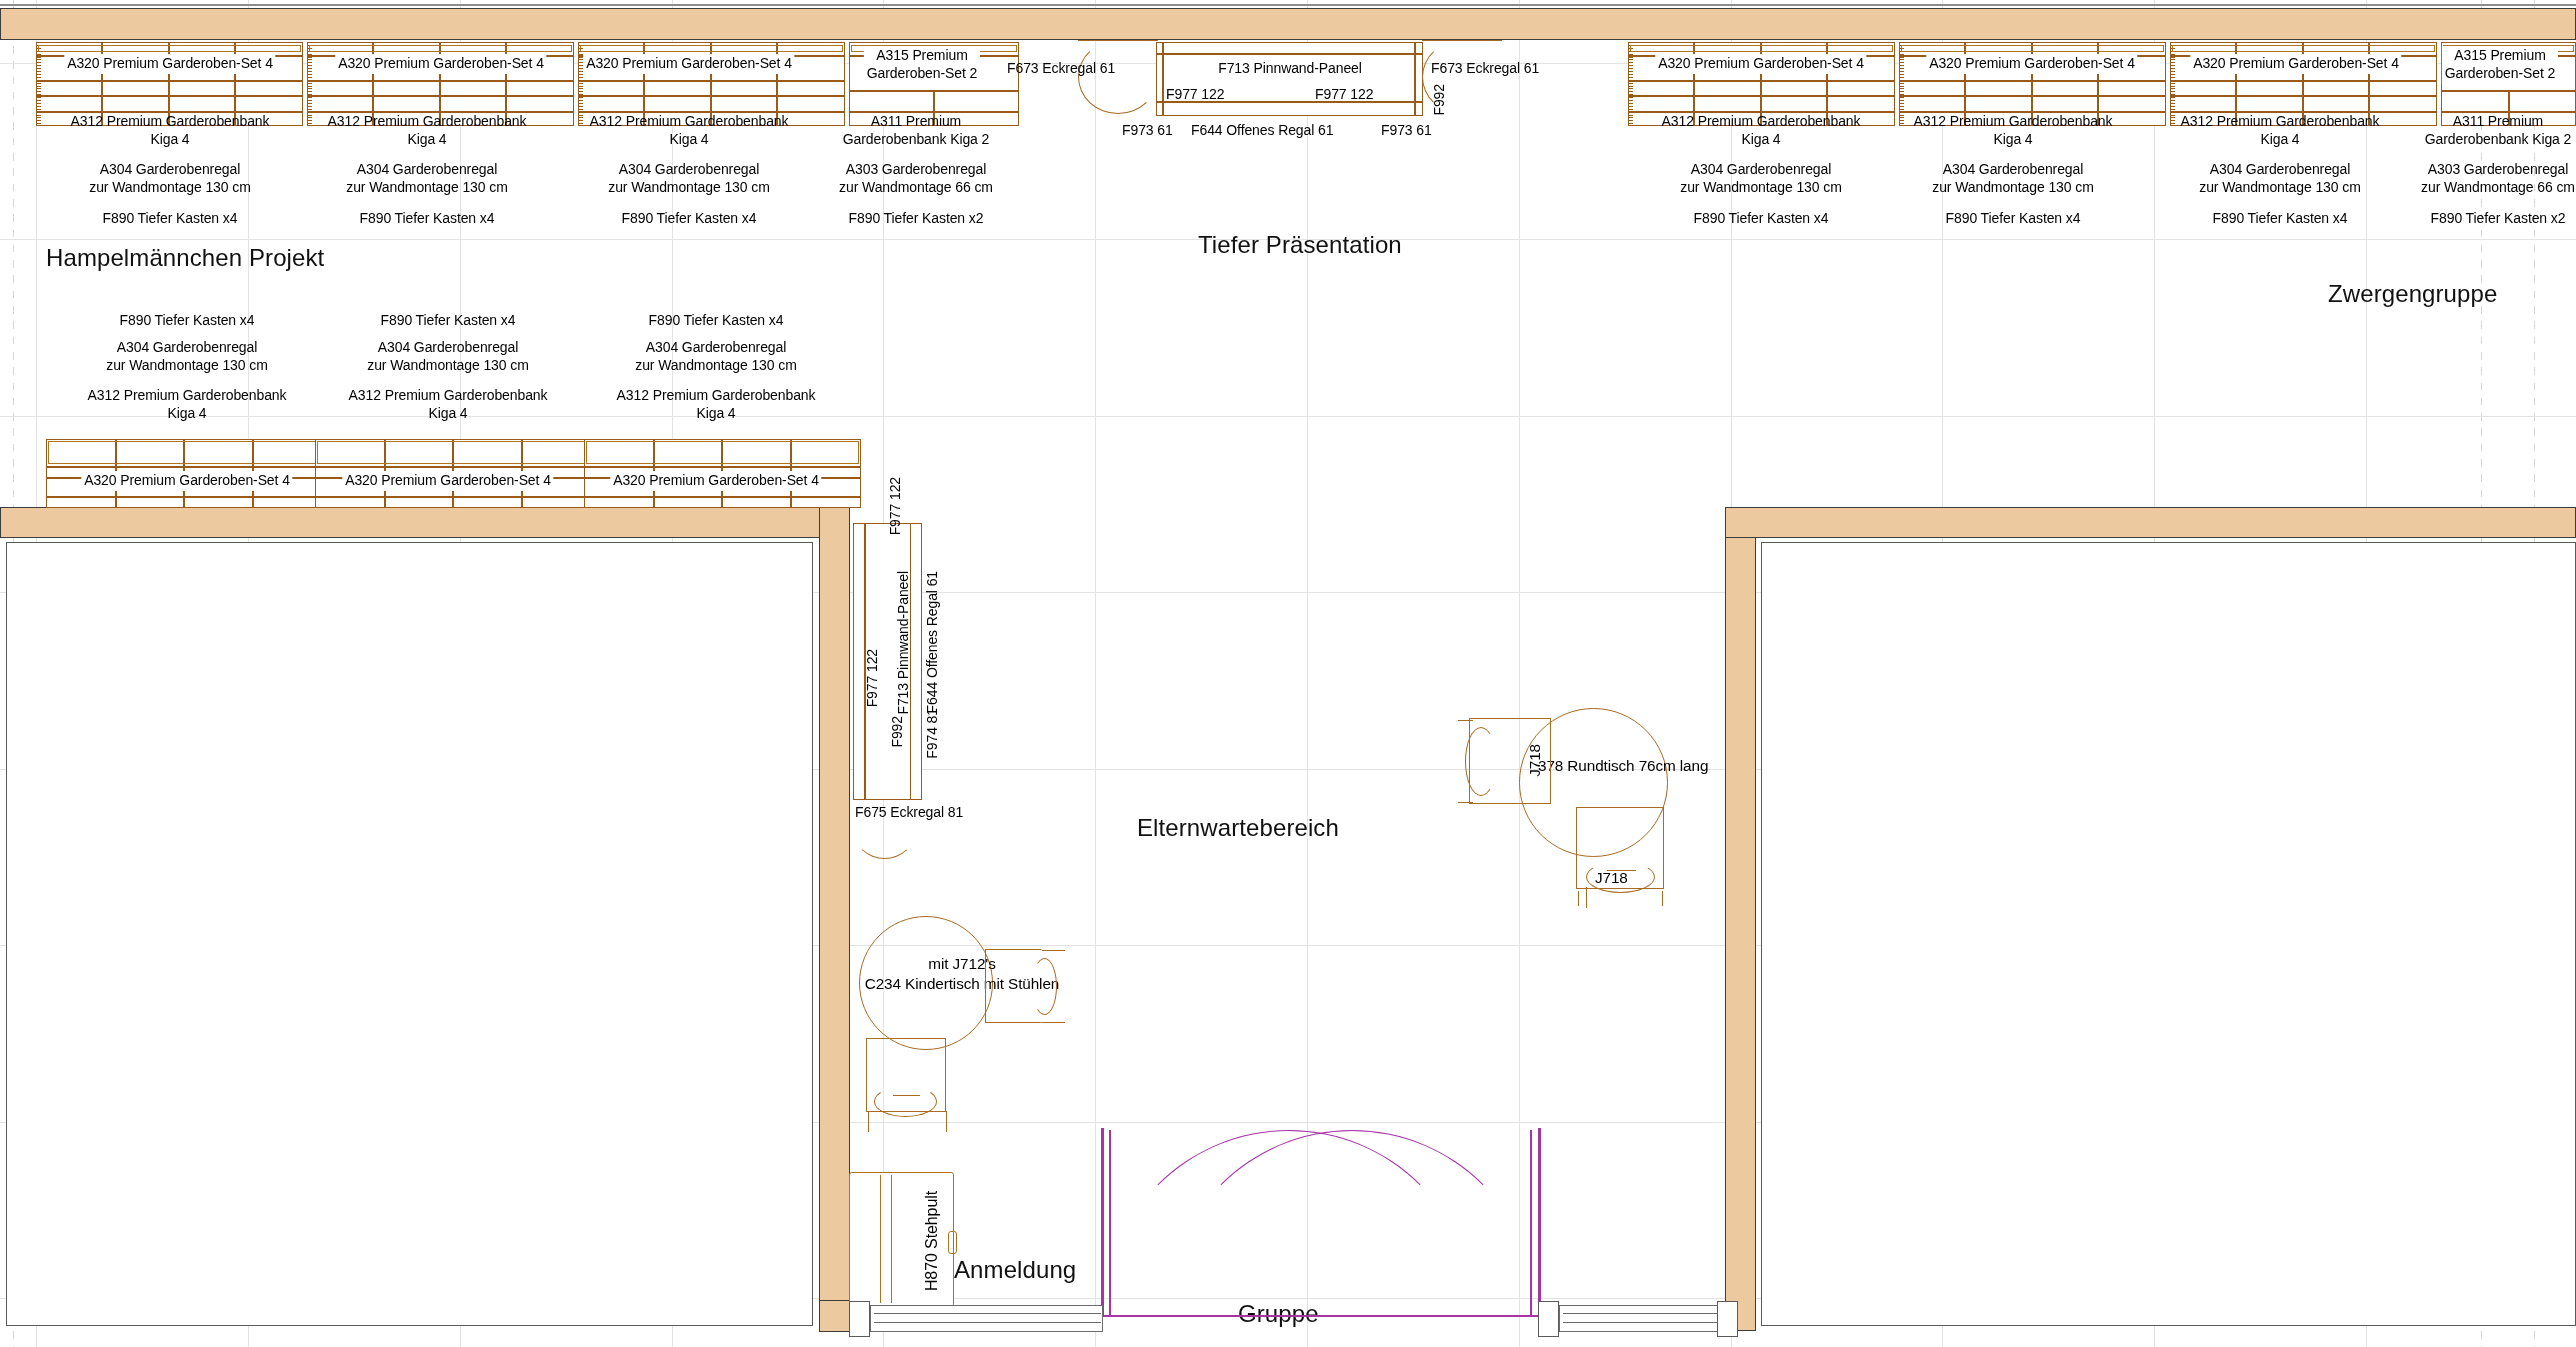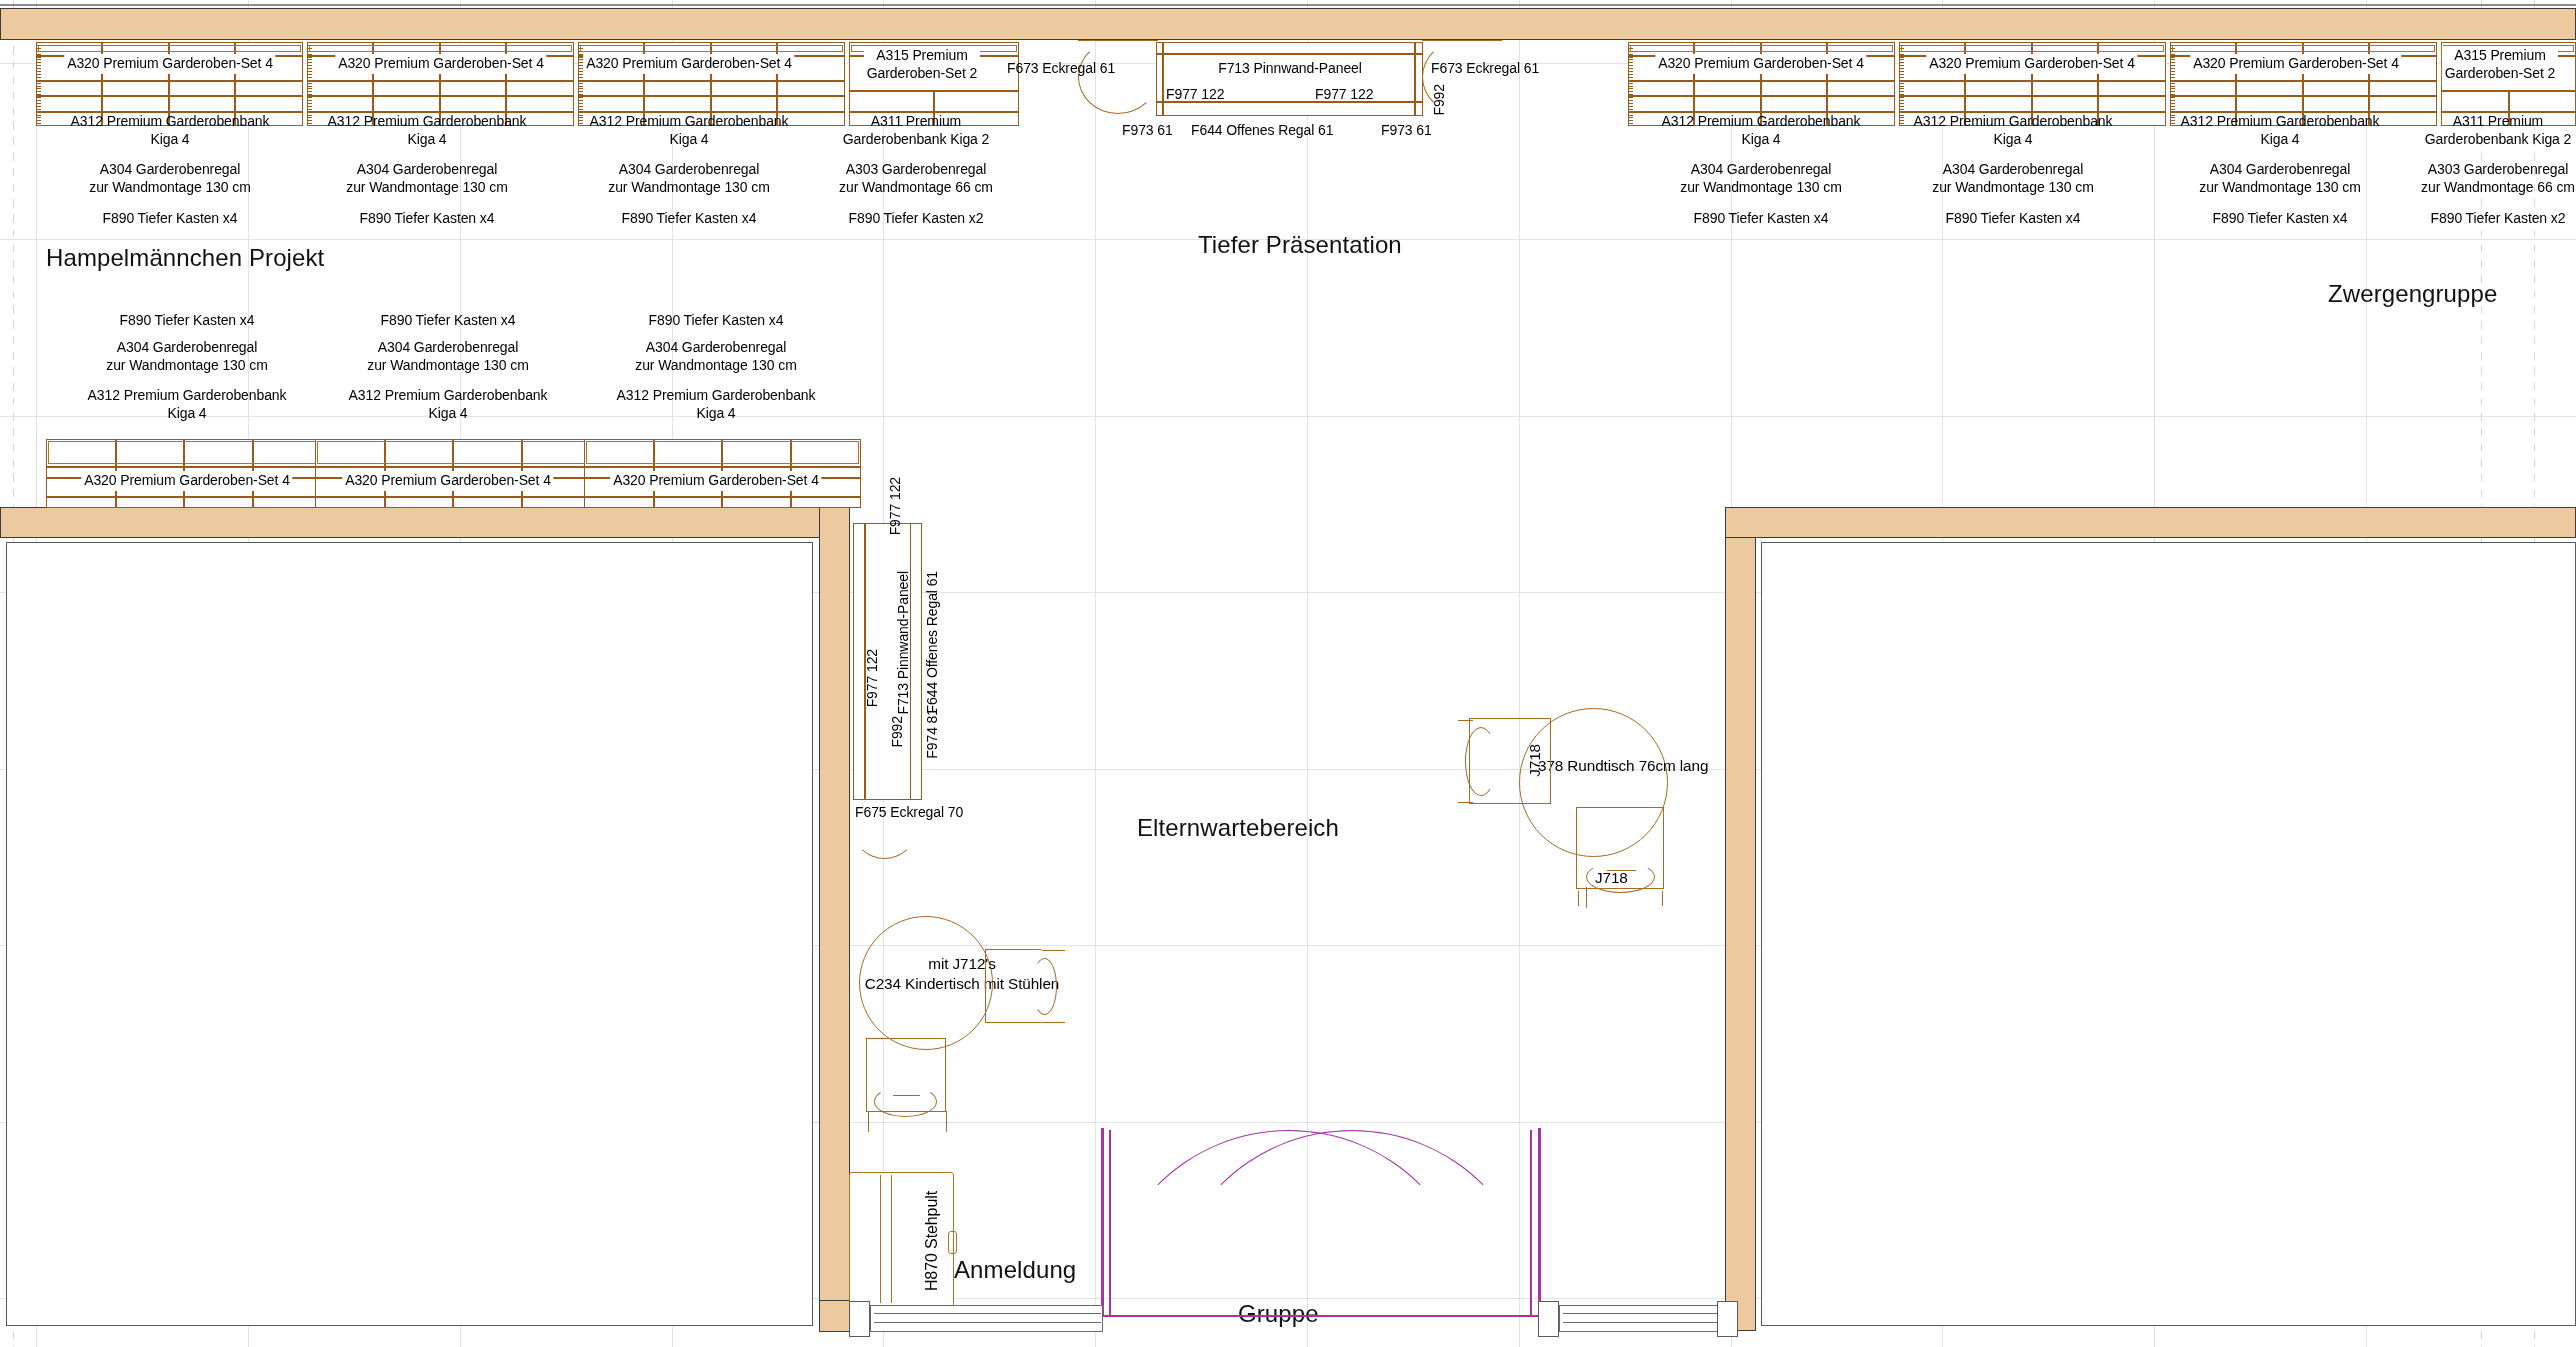--- a/index.html
+++ b/index.html
@@ -389,21 +389,21 @@
   </div>
   <div class="archarc" style="left:853px;top:800px;width:63px;height:59px;
               border-color:transparent transparent #a96a22 transparent;"></div>
 
   <div class="lbl vert" style="left:887px;top:477px;transform:rotate(-90deg) translateX(-100%);transform-origin:left top;">F977 122</div>
   <div class="lbl vert" style="left:895px;top:571px;transform:rotate(-90deg) translateX(-100%);transform-origin:left top;">F713 Pinnwand-Paneel</div>
   <div class="lbl vert" style="left:924px;top:571px;transform:rotate(-90deg) translateX(-100%);transform-origin:left top;">F644 Offenes Regal 61</div>
   <div class="lbl vert" style="left:864px;top:649px;transform:rotate(-90deg) translateX(-100%);transform-origin:left top;">F977 122</div>
   <div class="lbl vert" style="left:889px;top:716px;transform:rotate(-90deg) translateX(-100%);transform-origin:left top;">F992</div>
   <div class="lbl vert" style="left:924px;top:708px;transform:rotate(-90deg) translateX(-100%);transform-origin:left top;">F974 81</div>
-  <div class="lbl" style="left:855px;top:804px;">F675 Eckregal 70</div>
+  <div class="lbl" style="left:855px;top:804px;">F675 Eckregal 81</div>
 
   <div class="circle" style="left:1519px;top:708px;width:149px;height:149px;"></div>
   <div class="lbl" style="left:1538px;top:756px;font-size:15.3px;">378 Rundtisch 76cm lang</div>
 
   <div class="chairbox" style="left:1469px;top:718px;width:82px;height:86px;"></div>
   <div class="chairline" style="left:1458px;top:720px;width:15.3px;height:1.4px;"></div>
   <div class="chairline" style="left:1458px;top:802px;width:15.3px;height:1.4px;"></div>
   <div class="circle" style="left:1465px;top:727px;width:32px;height:69px;border-right-color:transparent;"></div>
   <div class="lbl vert" style="left:1525px;top:744px;transform:rotate(-90deg) translateX(-100%);transform-origin:left top;font-size:15.3px;">J718</div>
 

